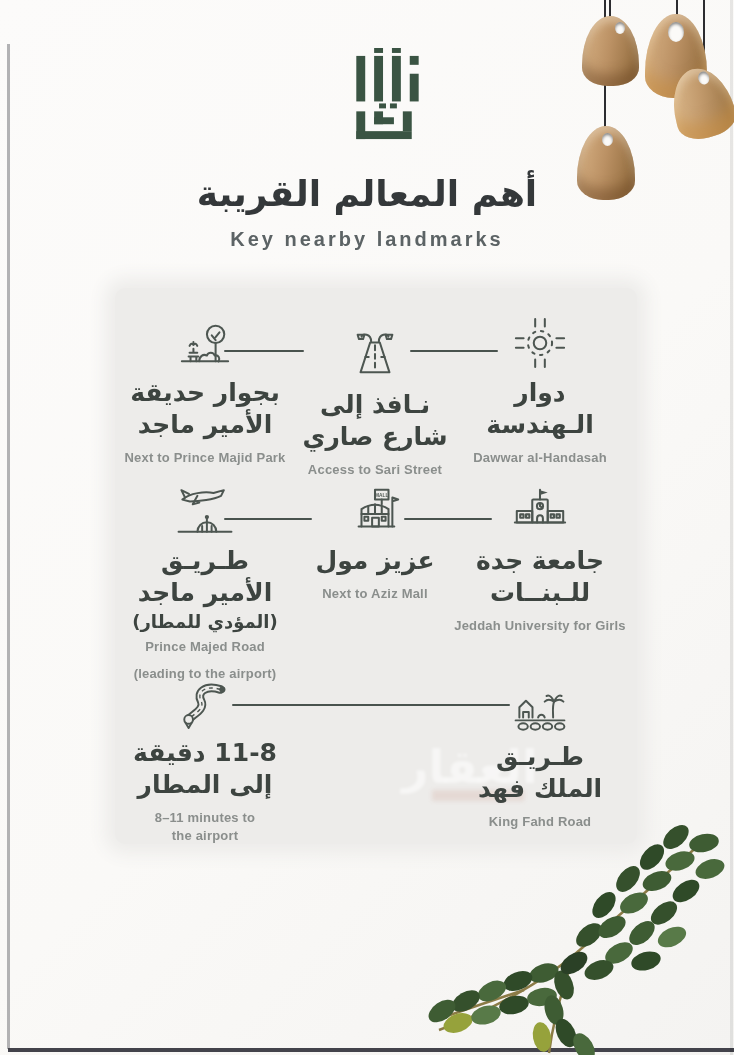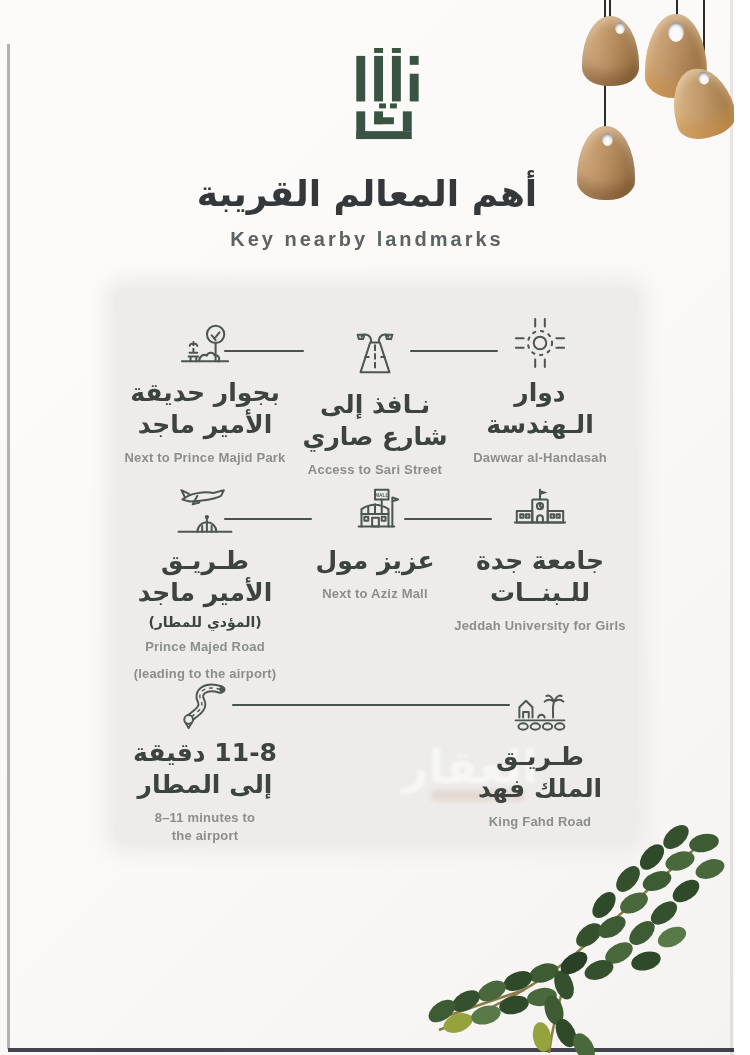--- a/index.html
+++ b/index.html
@@ -39,21 +39,21 @@
         color:rgba(255,255,255,.55);filter:blur(1.5px);}
   .watermark-smudge{position:absolute;left:432px;top:790px;width:92px;height:11px;
         background:rgba(176,82,60,.12);filter:blur(2px);z-index:2;}
 
   
   .item{position:absolute;width:174px;text-align:center;z-index:3;}
   .item .icon{height:58px;display:flex;align-items:flex-end;justify-content:center;margin-bottom:7px;}
   .ar{direction:rtl;font-family:"DejaVu Sans",sans-serif;font-weight:700;
       font-size:25px;line-height:32px;color:#3d4440;}
   .ar-small{direction:rtl;font-family:"DejaVu Sans",sans-serif;font-weight:700;
-      font-size:14px;line-height:22px;color:#3d4440;margin-top:2px;}
+      font-size:18px;line-height:22px;color:#3d4440;margin-top:2px;}
   .en{font-size:13px;line-height:17px;color:#8a8e8c;margin-top:8px;letter-spacing:.2px;font-weight:bold;}
   .connector{position:absolute;height:2px;background:#49534e;border-radius:2px;z-index:3;}
 
   svg.ic{stroke:#4d5651;stroke-width:2.1;fill:none;stroke-linecap:round;stroke-linejoin:round;}
   svg.ic .fil{fill:#4d5651;stroke:none;}
 
   
   .plant{position:absolute;right:0;bottom:0;z-index:4;}
 </style>
 </head>

